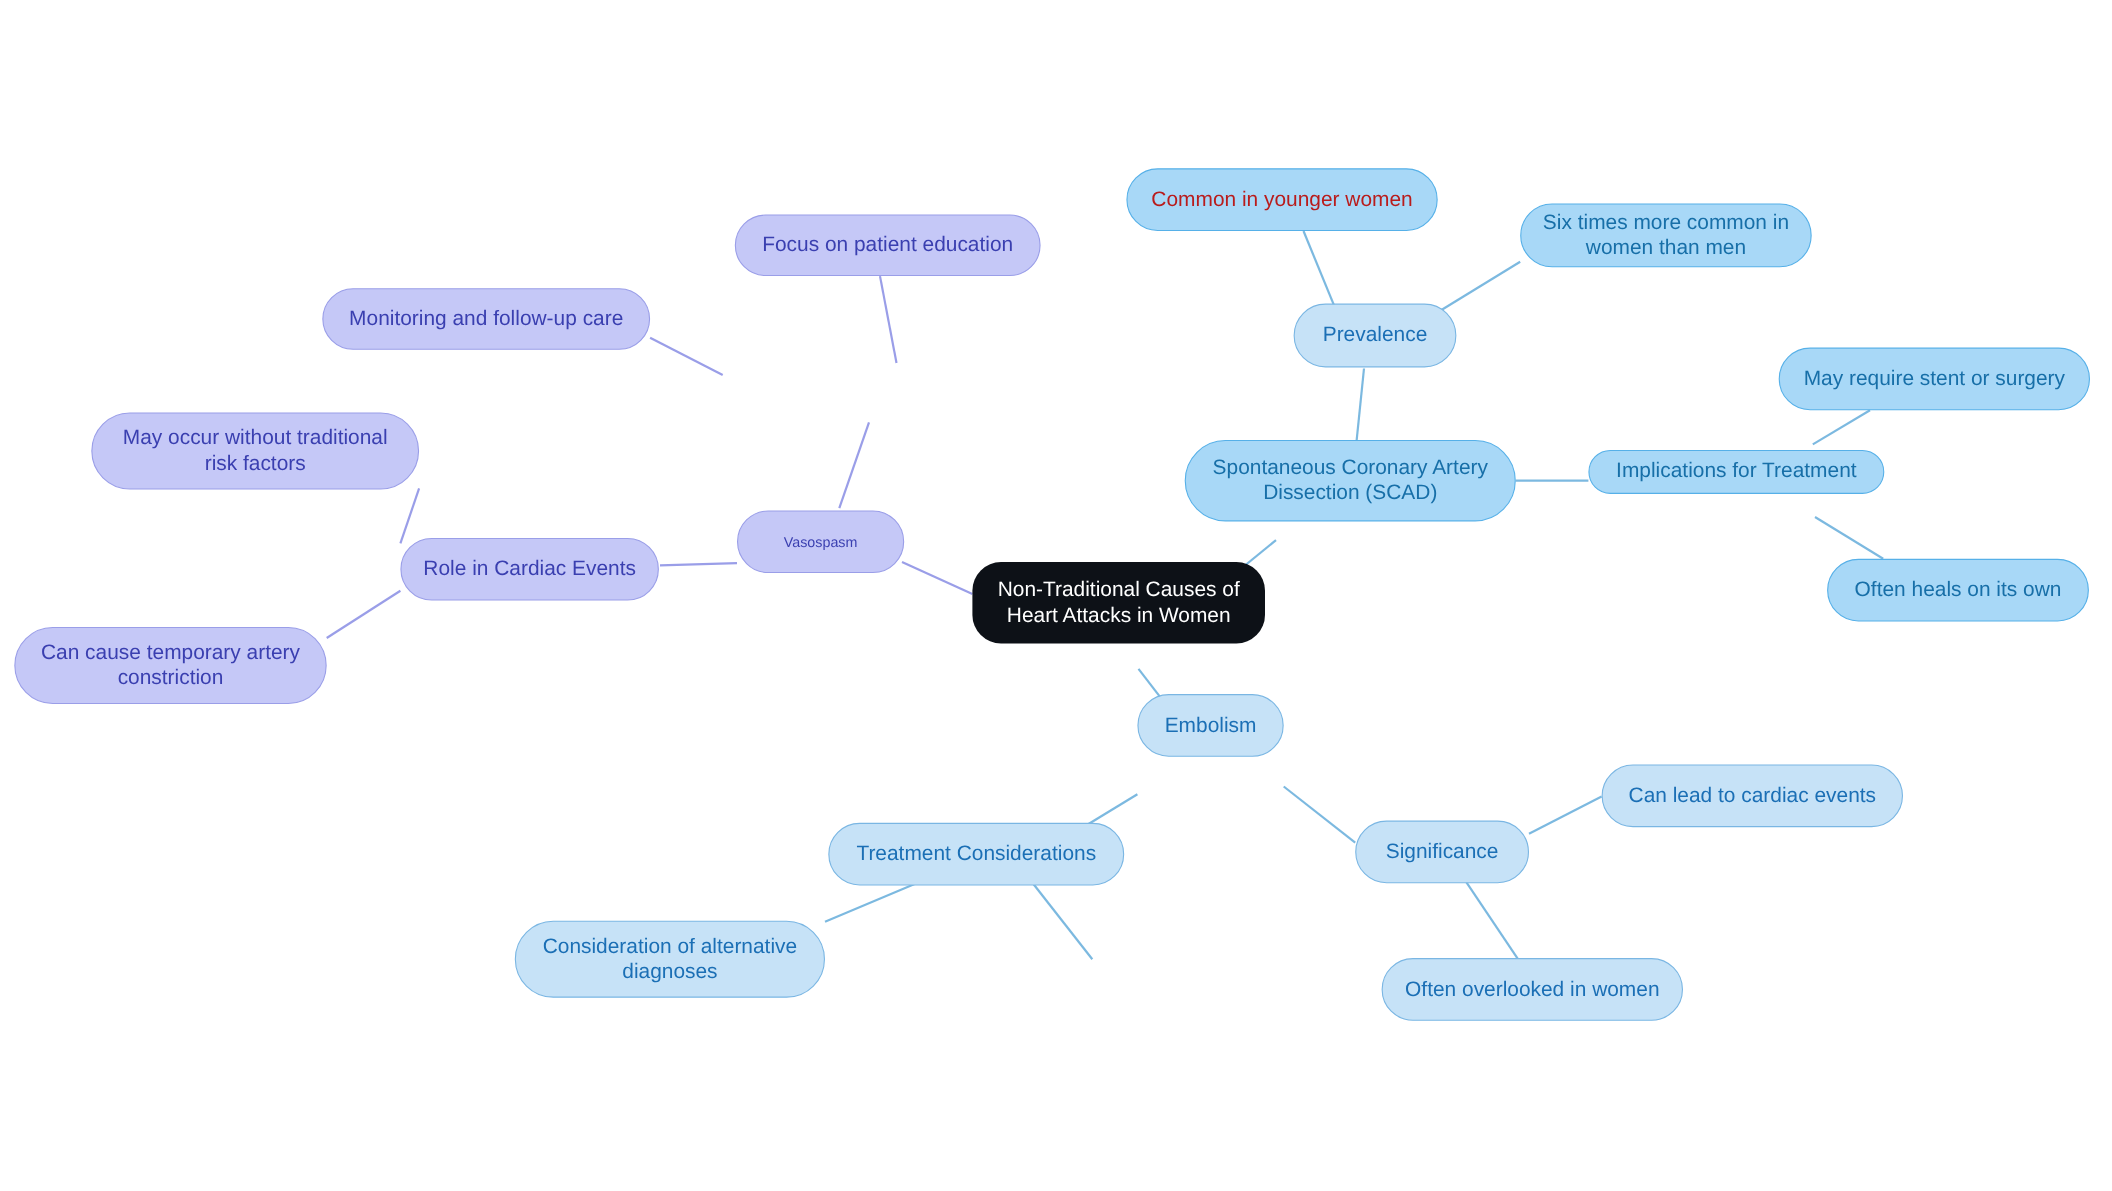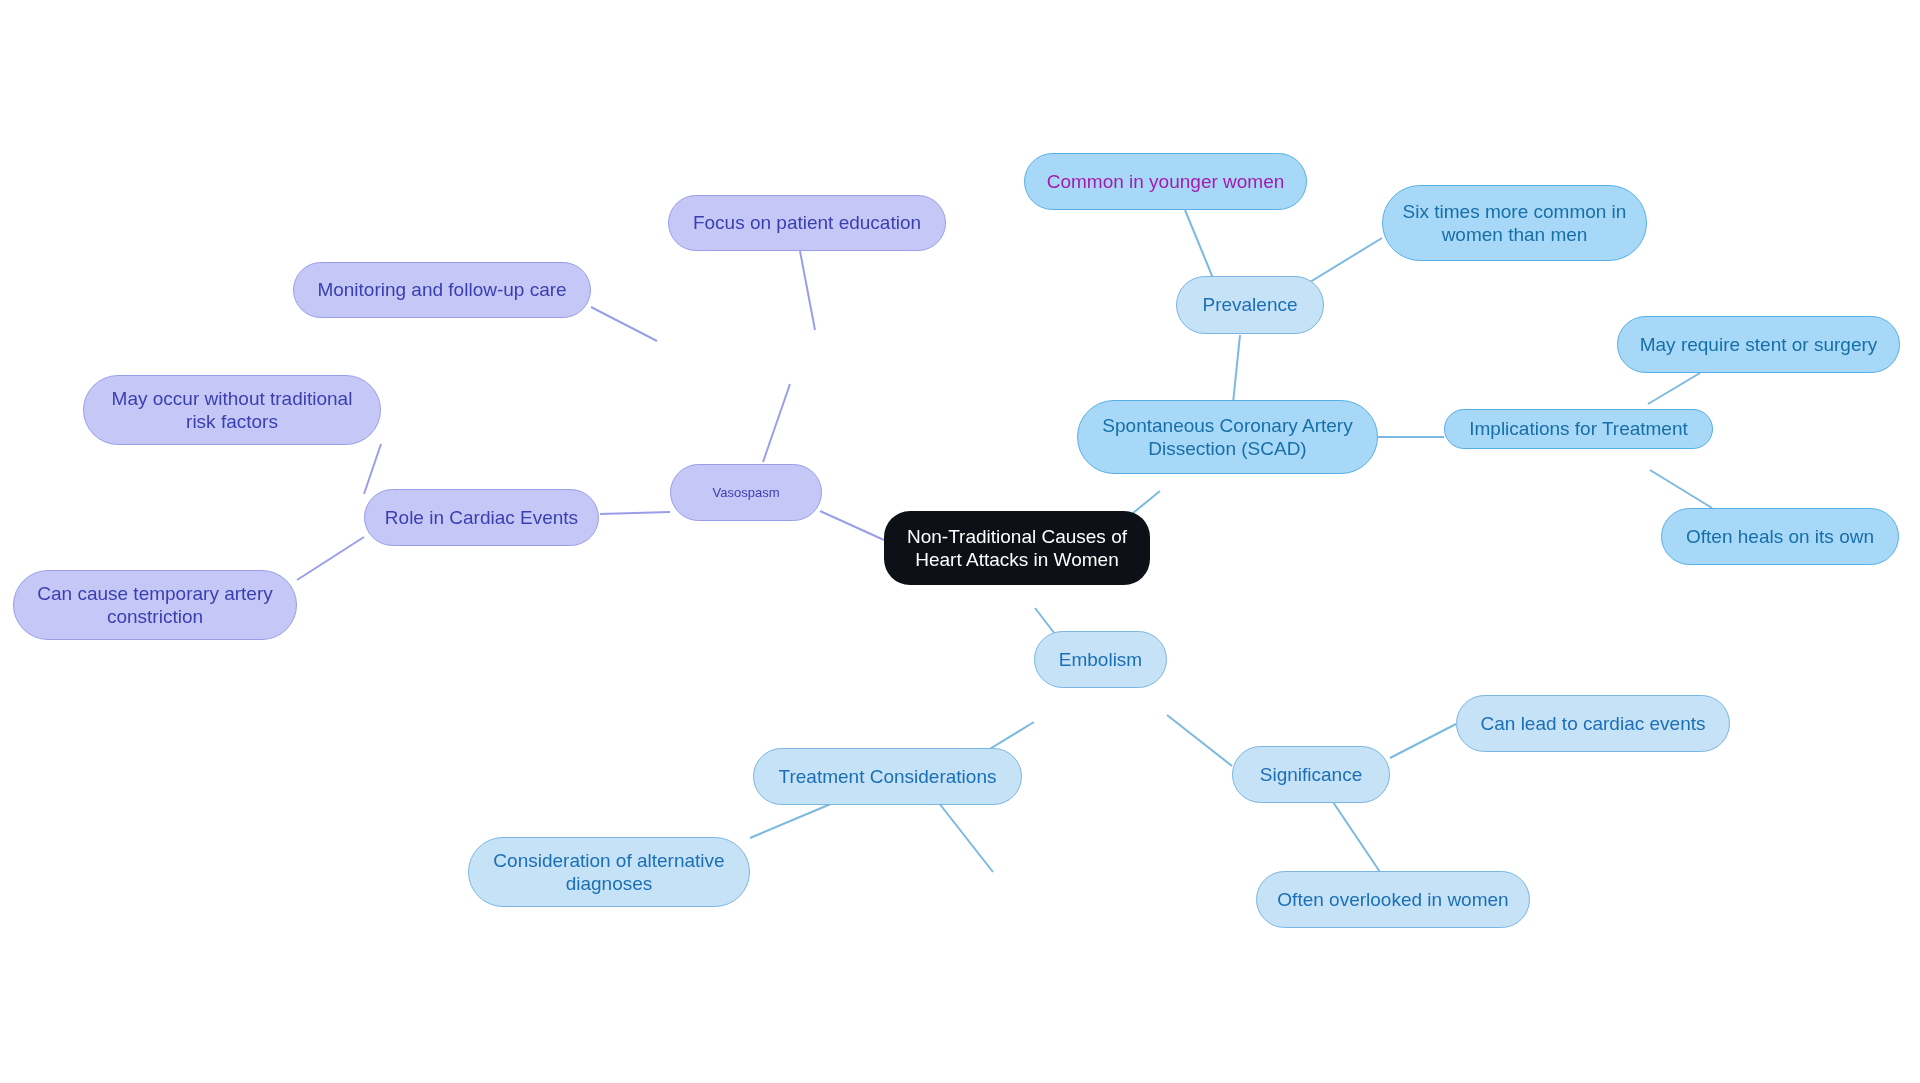--- a/index.html
+++ b/index.html
@@ -100,23 +100,23 @@
 Heart Attacks in Women</div>
 
   <div class="node" style="left:1077px; top:400px; width:301px; height:74px;
               background:#a8d8f7; border-color:#56b0e8; color:#176fa8; font-size:19px;">Spontaneous Coronary Artery
 Dissection (SCAD)</div>
 
   <div class="node" style="left:1176px; top:276px; width:148px; height:58px;
               background:#c6e2f7; border-color:#7ab6e3; color:#1b6fb5; font-size:19px;">Prevalence</div>
 
   <div class="node" style="left:1024px; top:153px; width:283px; height:57px;
-              background:#a8d8f7; border-color:#56b0e8; color:#a21caf; font-size:19px;">Common in younger women</div>
+              background:#a8d8f7; border-color:#56b0e8; color:#b91c1c; font-size:19px;">Common in younger women</div>
 
-  <div class="node" style="left:1382px; top:185px; width:265px; height:76px;
+  <div class="node" style="left:1382px; top:185px; width:265px; height:58px;
               background:#a8d8f7; border-color:#56b0e8; color:#176fa8; font-size:19px;">Six times more common in
 women than men</div>
 
   <div class="node" style="left:1444px; top:409px; width:269px; height:40px;
               background:#a8d8f7; border-color:#56b0e8; color:#176fa8; font-size:19px;">Implications for Treatment</div>
 
   <div class="node" style="left:1617px; top:316px; width:283px; height:57px;
               background:#a8d8f7; border-color:#56b0e8; color:#176fa8; font-size:19px;">May require stent or surgery</div>
 
   <div class="node" style="left:1661px; top:508px; width:238px; height:57px;

